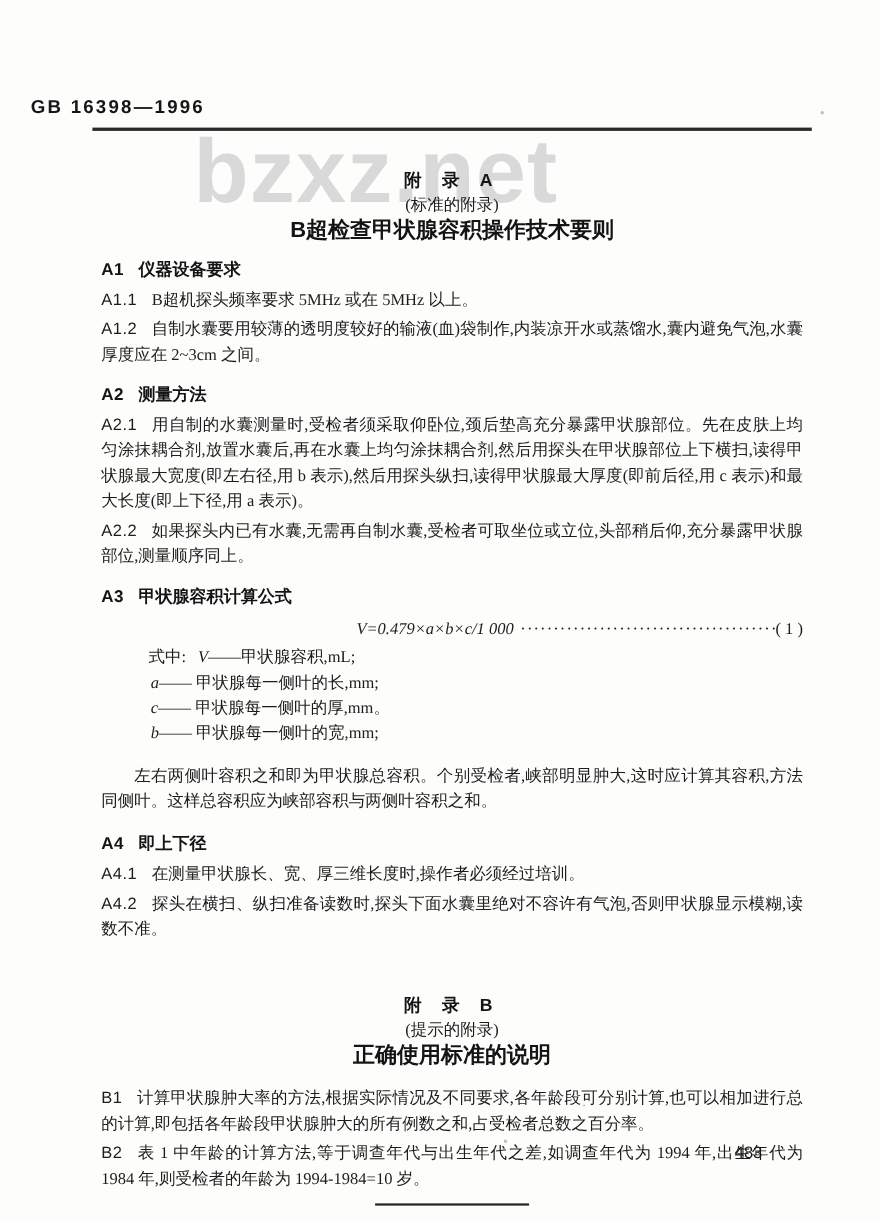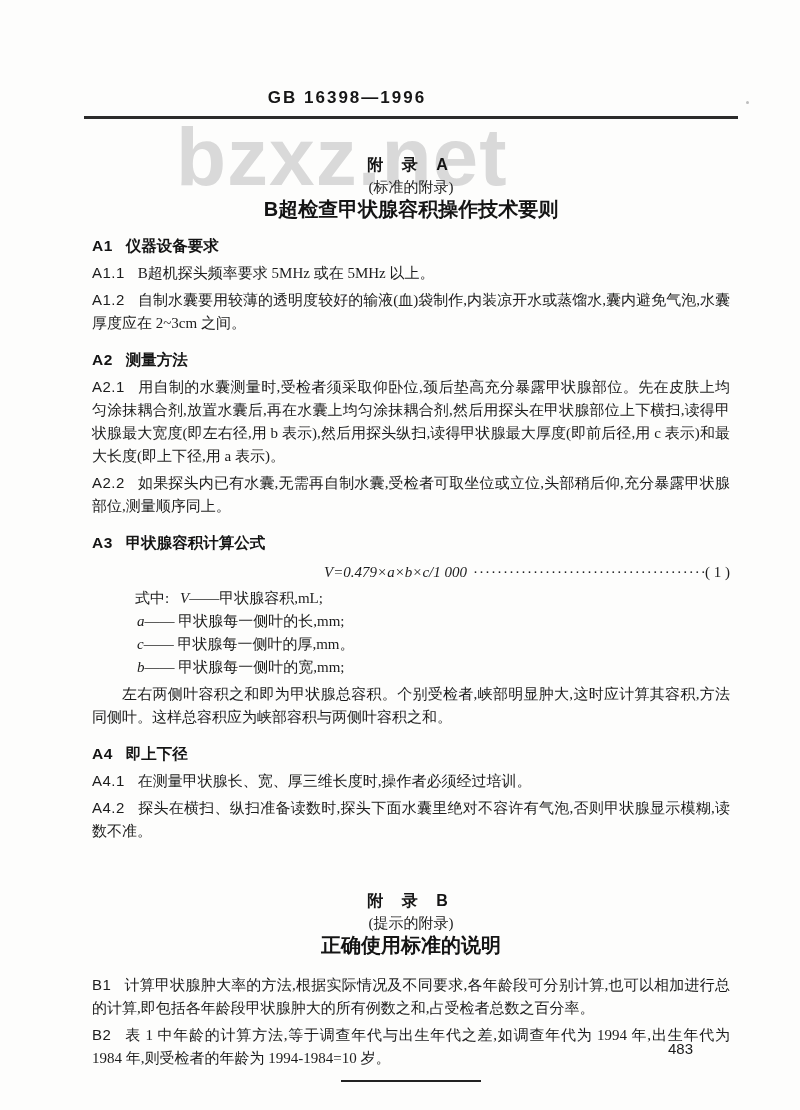--- a/index.html
+++ b/index.html
@@ -23,21 +23,20 @@
     letter-spacing:1px;
     color:#d9d9d9;
     user-select:none;
   }
   .content{
     position:relative;z-index:1;
     padding:0 70px 0 92px; 
   }
   .std-no{
     padding-top:86px;
-    text-align:center;
     position:relative;left:-64px;
     font-family:"Liberation Sans","DejaVu Sans",sans-serif;
     font-weight:bold;
     font-size:17px;
     letter-spacing:2px;
     line-height:24px;
     color:#161616;
   }
   .header-rule{
     height:3px;
@@ -106,21 +105,21 @@
   }
   .eq-no{flex:0 0 auto;white-space:nowrap;}
   .where-line{
     font-size:15px;
     line-height:23px;
   }
   .where-line.indent{padding-left:45px;}
   .where-intro{display:inline-block;width:45px;margin-left:43px;}
   .var-sym{font-style:italic;}
   p.para{
-    margin:4px 0;
+    margin:16px 0;
     font-size:15px;
     line-height:23px;
     text-align:justify;
   }
   p.para.indent2{text-indent:2em;}
   .apx-b-block{margin-top:46px;}
   .end-rule{
     width:140px;height:2px;
     background:#222;
     margin:10px auto 0 auto;

